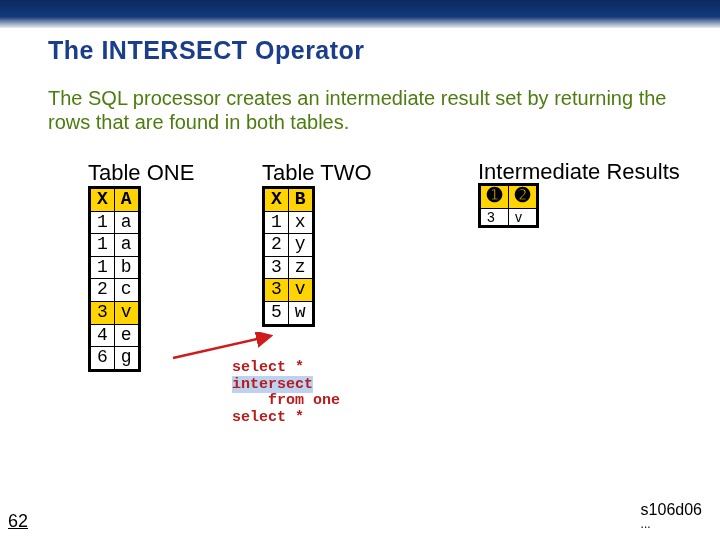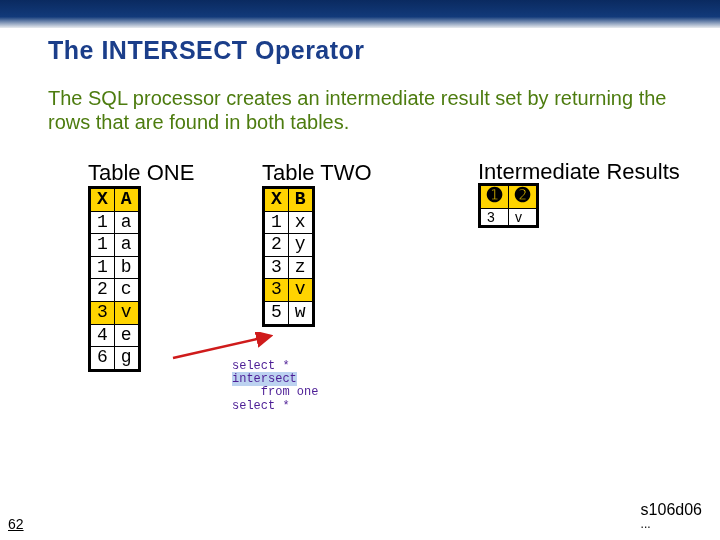--- a/index.html
+++ b/index.html
@@ -79,35 +79,35 @@
   }
   .int-header th {
     font-family: "Courier New", monospace;
     font-size: 18px;
   }
   .sql {
     position: absolute;
     left: 232px;
     top: 360px;
     font-family: "Courier New", monospace;
-    font-size: 12px;
-    font-weight: 400;
-    color: #4c1d95;
+    font-size: 15px;
+    font-weight: 700;
+    color: #b91c1c;
     line-height: 1.1;
     white-space: pre;
   }
   .sql .hlblue {
     background: #bcd2f0;
   }
   .sql .line { display: block; }
   .page-num {
     position: absolute;
     left: 8px;
     bottom: 8px;
-    font-size: 14px;
+    font-size: 18px;
     color: #000;
     text-decoration: underline;
   }
   .sref {
     position: absolute;
     right: 18px;
     bottom: 10px;
     font-size: 16px;
     color: #000;
     line-height: 1;

